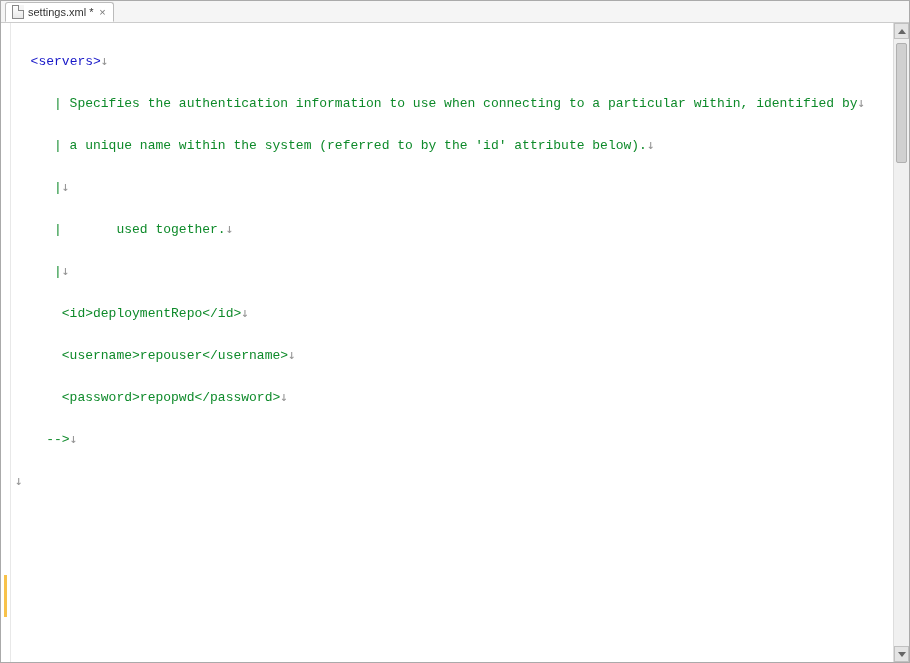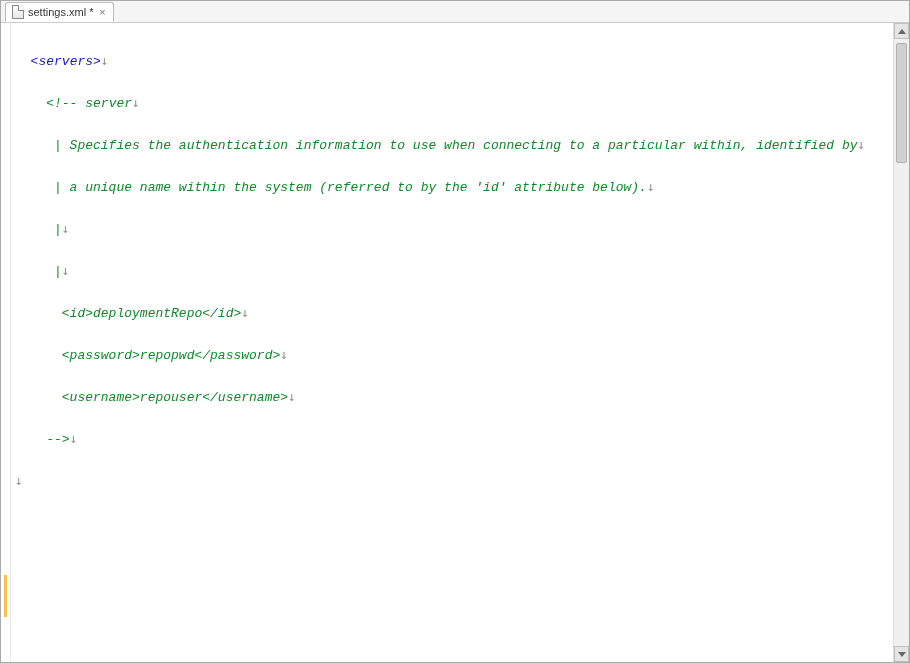--- a/index.html
+++ b/index.html
@@ -63,21 +63,20 @@
     color:#777;
     font-size:11px;
     font-family: Arial, sans-serif;
     cursor:pointer;
   }
   .editor-wrap {
     flex:1;
     display:flex;
     position:relative;
     overflow:hidden;
-    font-style:italic;
   }
   .change-gutter {
     width:10px;
     background:#fff;
     border-right:1px solid #e8e8e8;
     position:relative;
   }
   .change-mark {
     position:absolute;
     left:3px;
@@ -142,28 +141,28 @@
   </div>
 
   <div class="editor-wrap">
 
     <div class="change-gutter">
       <div class="change-mark" style="top:552px;height:42px;"></div>
     </div>
 
     <div class="editor">
 <span class="line"><span class="indent">  </span><span class="tag">&lt;</span><span class="tag">servers</span><span class="tag">&gt;</span><span class="lf">↓</span></span>
-<span class="line"><span class="indent">    </span><span class="cmnt">&lt;!-- server</span><span class="lf">↓</span></span>
 <span class="line"><span class="indent">     </span><span class="cmnt">| Specifies the authentication information to use when connecting to a particular within, identified by</span><span class="lf">↓</span></span>
 <span class="line"><span class="indent">     </span><span class="cmnt">| a unique name within the system (referred to by the 'id' attribute below).</span><span class="lf">↓</span></span>
 <span class="line"><span class="indent">     </span><span class="cmnt">|</span><span class="lf">↓</span></span>
+<span class="line"><span class="indent">     </span><span class="cmnt">|       used together.</span><span class="lf">↓</span></span>
 <span class="line"><span class="indent">     </span><span class="cmnt">|</span><span class="lf">↓</span></span>
 <span class="line"><span class="indent">      </span><span class="cmnt">&lt;id&gt;deploymentRepo&lt;/id&gt;</span><span class="lf">↓</span></span>
+<span class="line"><span class="indent">      </span><span class="cmnt">&lt;username&gt;repouser&lt;/username&gt;</span><span class="lf">↓</span></span>
 <span class="line"><span class="indent">      </span><span class="cmnt">&lt;password&gt;repopwd&lt;/password&gt;</span><span class="lf">↓</span></span>
-<span class="line"><span class="indent">      </span><span class="cmnt">&lt;username&gt;repouser&lt;/username&gt;</span><span class="lf">↓</span></span>
 <span class="line"><span class="indent">    </span><span class="cmnt">--&gt;</span><span class="lf">↓</span></span>
 <span class="line"><span class="lf">↓</span></span>
 
 
 
 
 
 
 
 

